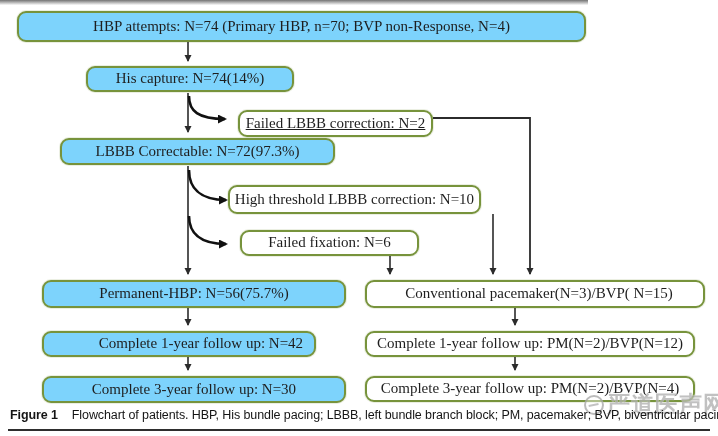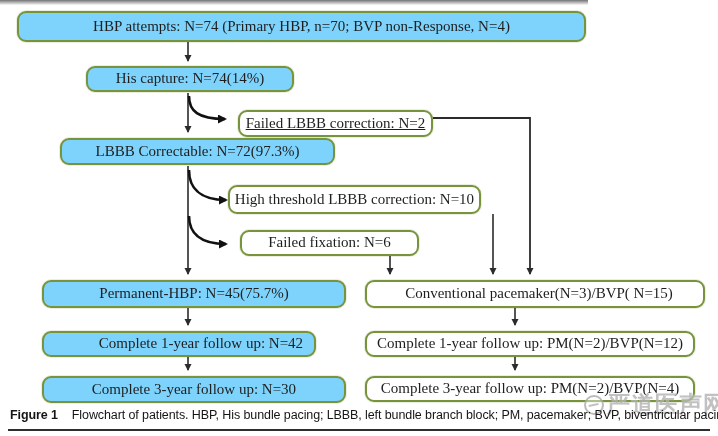--- a/index.html
+++ b/index.html
@@ -51,21 +51,21 @@
 
   <div id="scan-band"></div>
 
   <div id="nodes">
       <div class="node tan" style="left: 17px; top: 11px; width: 569px; height: 31px;">HBP attempts: N=74 (Primary HBP, n=70; BVP non-Response, N=4)</div>
       <div class="node tan" style="left: 86px; top: 66px; width: 208px; height: 26px;">His capture: N=74(14%)</div>
       <div class="node white" style="left: 238px; top: 110px; width: 195px; height: 27px; text-decoration: underline;">Failed LBBB correction: N=2</div>
       <div class="node tan" style="left: 48px; top: 138px; width: 275px; height: 27px; margin-left: 12px;">LBBB Correctable: N=72(97.3%)</div>
       <div class="node white" style="left: 228px; top: 185px; width: 253px; height: 29px;">High threshold LBBB correction: N=10</div>
       <div class="node white" style="left: 240px; top: 230px; width: 179px; height: 26px;">Failed fixation: N=6</div>
-      <div class="node tan" style="left: 42px; top: 280px; width: 304px; height: 28px;">Permanent-HBP: N=45(75.7%)</div>
+      <div class="node tan" style="left: 42px; top: 280px; width: 304px; height: 28px;">Permanent-HBP: N=56(75.7%)</div>
       <div class="node white" style="left: 365px; top: 280px; width: 340px; height: 28px; padding-left: 8px;">Conventional pacemaker(N=3)/BVP( N=15)</div>
       <div class="node tan" style="left: 42px; top: 331px; width: 274px; height: 26px; padding-left: 44px;">Complete 1-year follow up: N=42</div>
       <div class="node white" style="left: 365px; top: 331px; width: 330px; height: 26px;">Complete 1-year follow up: PM(N=2)/BVP(N=12)</div>
       <div class="node tan" style="left: 42px; top: 376px; width: 304px; height: 27px;">Complete 3-year follow up: N=30</div>
       <div class="node white" style="left: 365px; top: 376px; width: 330px; height: 26px;">Complete 3-year follow up: PM(N=2)/BVP(N=4)</div>
     </div>
 
   <svg id="arrows" viewBox="0 0 718 436" xmlns="http://www.w3.org/2000/svg">
     <defs>
       <marker id="ah" markerWidth="9" markerHeight="9" refX="6" refY="3.5" orient="auto" markerUnits="userSpaceOnUse">

